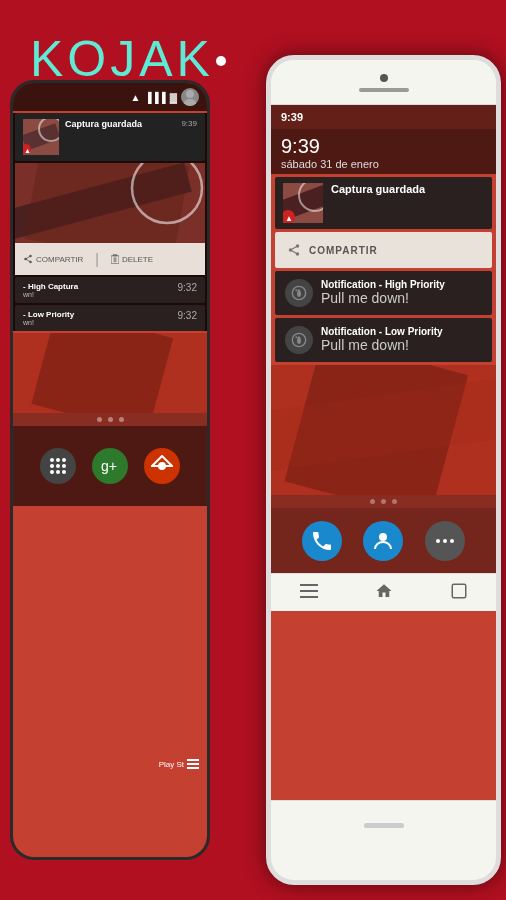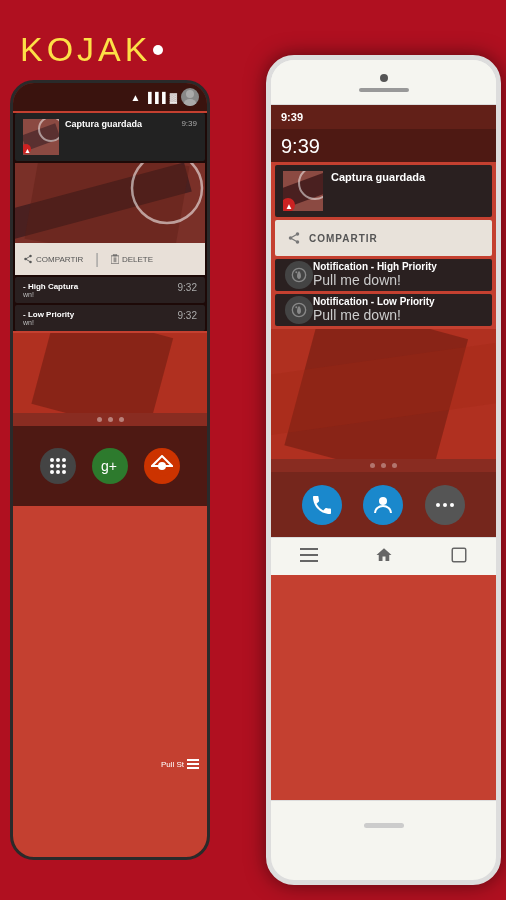--- a/index.html
+++ b/index.html
@@ -9,24 +9,24 @@
       background-color: #b01020;
       font-family: 'Arial', sans-serif;
       overflow: hidden;
       position: relative;
     }
 
     
     .kojak-logo {
       position: absolute;
       top: 30px;
-      left: 20px;
-      font-size: 34px;
+      left: 30px;
+      font-size: 50px;
       font-weight: 300;
-      color: #fde047;
+      color: #5eead4;
       letter-spacing: 4px;
       text-transform: uppercase;
     }
     .kojak-logo .dot {
       display: inline-block;
       width: 10px;
       height: 10px;
       background: white;
       border-radius: 50%;
       margin-left: 2px;
@@ -310,24 +310,24 @@
     .google-text {
       color: #999;
       font-size: 11px;
     }
 
     
     .notif-item-right {
       background: #2a2020;
       margin: 3px 4px;
       border-radius: 2px;
-      padding: 2px 10px;
+      padding: 8px 10px;
       display: flex;
       align-items: flex-start;
-      gap: 0;
+      gap: 8px;
     }
     .notif-icon-right {
       width: 28px;
       height: 28px;
       background: #444;
       border-radius: 50%;
       display: flex;
       align-items: center;
       justify-content: center;
       flex-shrink: 0;
@@ -551,21 +551,21 @@
     </div>
 
     <div style="position: relative; height: 80px; background: linear-gradient(135deg, #c44030 0%, #8b3020 100%); overflow: hidden;">
       <svg width="100%" height="80" viewBox="0 0 196 80" preserveAspectRatio="xMidYMid slice">
         <rect width="196" height="80" fill="#b03020"></rect>
         <rect x="30" y="-10" width="120" height="100" fill="rgba(80,20,10,0.4)" transform="rotate(15 98 40)"></rect>
       </svg>
     </div>
 
     <div class="play-badge-left">
-      <span>Pull St</span>
+      <span>Play St</span>
       <svg width="12" height="10" viewBox="0 0 12 10">
           <rect width="12" height="2" fill="white"></rect>
           <rect y="4" width="12" height="2" fill="white"></rect>
           <rect y="8" width="12" height="2" fill="white"></rect>
         </svg>
     </div>
 
     <div class="dots-indicator" style="background: rgba(0,0,0,0.3);">
       <div class="dot-ind"></div>
       <div class="dot-ind"></div>
@@ -611,20 +611,21 @@
   </div>
 
   <div class="phone-right-screen" style="height: 695px; overflow: hidden;">
 
     <div class="status-bar-right">
       <span class="status-time-right">9:39</span>
     </div>
 
     <div class="shade-header">
       <div class="shade-time">9:39</div>
+      <div class="shade-date">sábado 31 de enero</div>
     </div>
 
 
     <div class="captura-item">
       <div class="captura-thumb">
         <svg width="40" height="40" viewBox="0 0 40 40">
           <rect width="40" height="40" fill="#8b4a42"></rect>
           <rect x="-5" y="10" width="50" height="20" fill="#4a2020" transform="rotate(-20 20 20)"></rect>
           <circle cx="32" cy="12" r="16" fill="none" stroke="rgba(255,255,255,0.5)" stroke-width="2"></circle>
           <circle cx="5" cy="34" r="7" fill="#cc2222"></circle>

